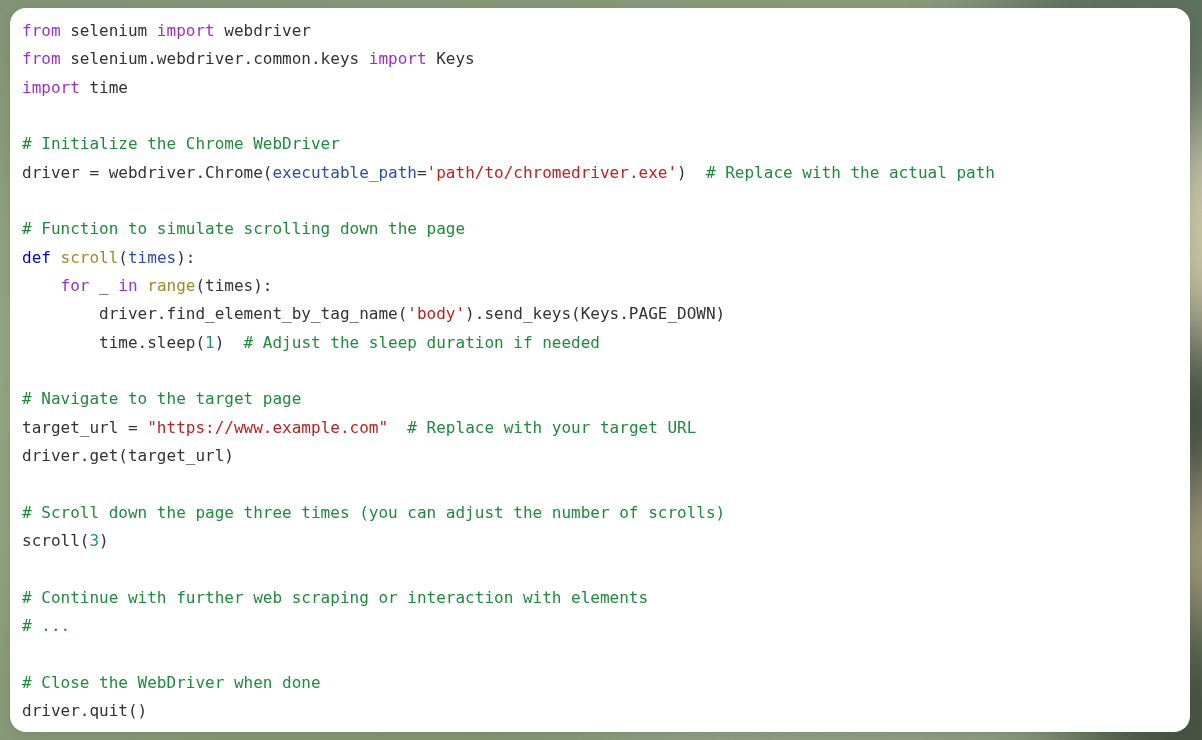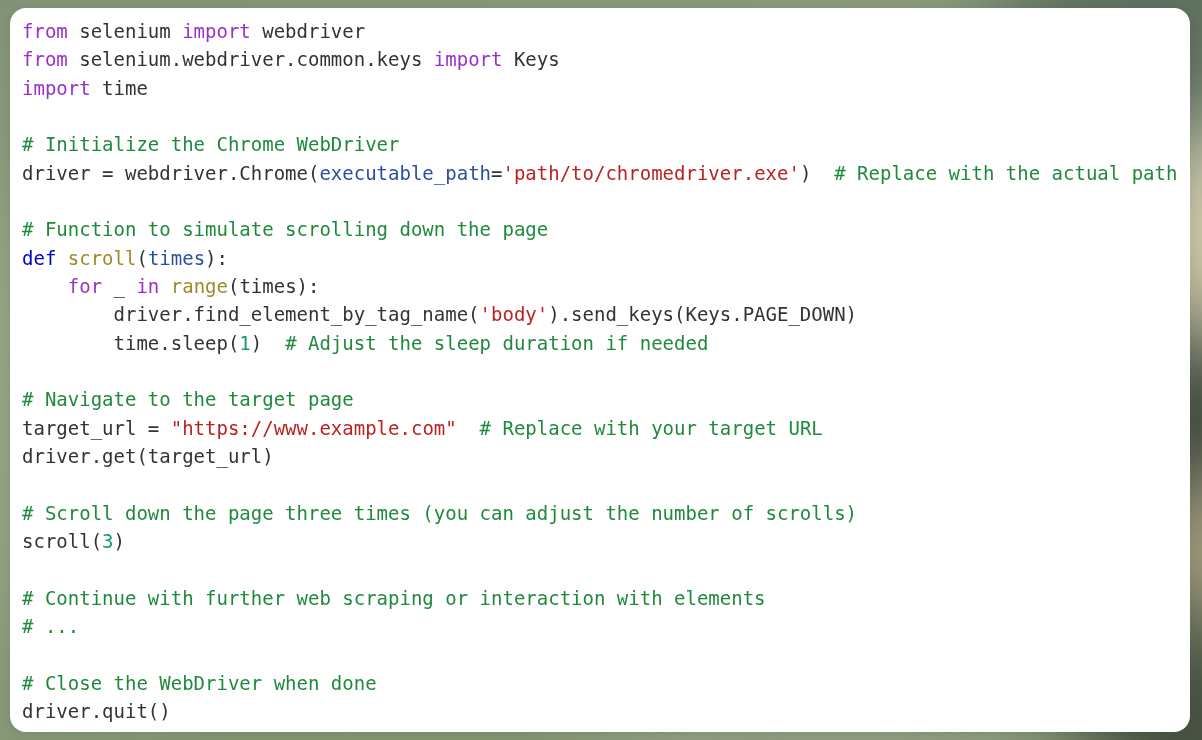--- a/index.html
+++ b/index.html
@@ -60,21 +60,21 @@
   
   #code-block {
     position: absolute;
     left: 22px;
     top: 17px;
     z-index: 3;
     margin: 0;
     padding: 0;
     white-space: pre;
     font-family: "DejaVu Sans Mono", "Liberation Mono", monospace;
-    font-size: 19px;
+    font-size: 16px;
     line-height: 28.35px;
     color: #333333;
     letter-spacing: 0px;
     tab-size: 4;
   }
 
   
   .tok-kw      { color: #9b30c8; }            
   .tok-def     { color: #0000cf; font-weight: 400; } 
   .tok-fn      { color: #a0892a; }            

